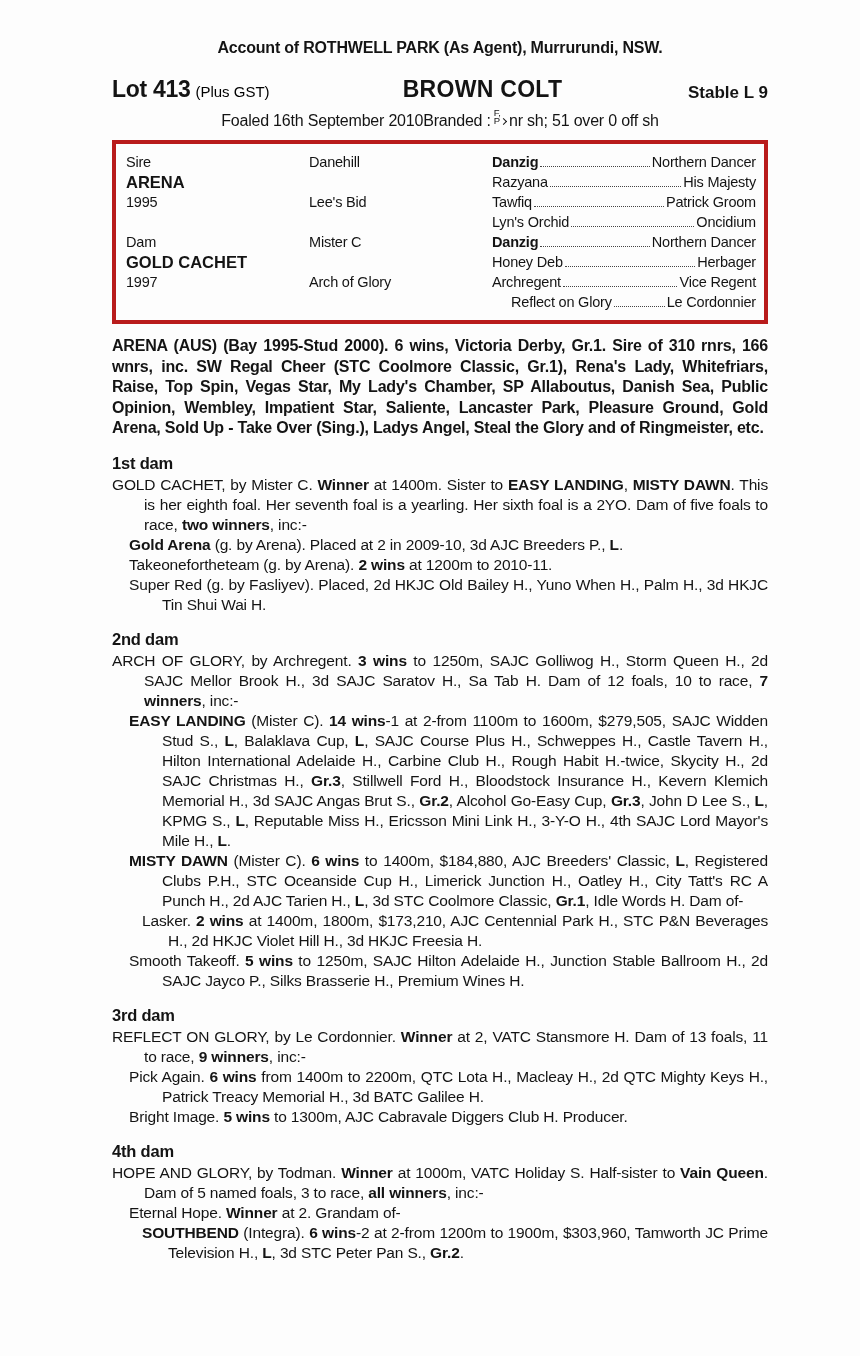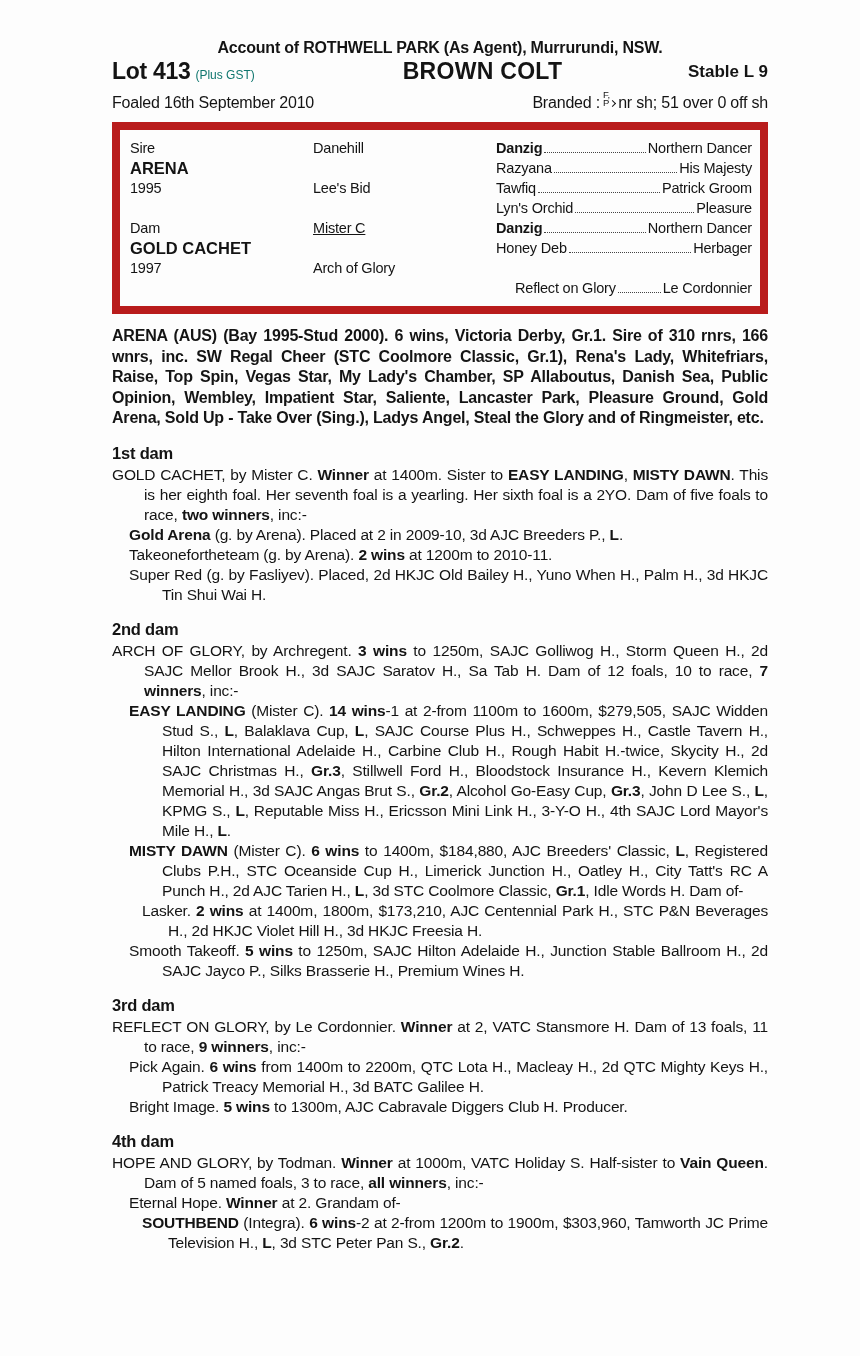--- a/index.html
+++ b/index.html
@@ -2,34 +2,34 @@
 <html><head>
 <meta charset="utf-8">
 <style>
   html,body{margin:0;padding:0;}
   body{
     width:860px;height:1356px;background:#fdfdfd;color:#141414;
     font-family:"Liberation Sans", sans-serif;overflow:hidden;
   }
   .page{width:656px;margin-left:112px;padding-top:39px;}
   .account{text-align:center;font-weight:bold;font-size:16px;letter-spacing:-0.2px;}
-  .lotline{display:flex;align-items:center;margin-top:1px;}
+  .lotline{display:flex;align-items:flex-end;margin-top:19px;}
   .lotleft{display:flex;align-items:baseline;min-width:195px;}
   .lot{font-size:23px;font-weight:bold;letter-spacing:-0.3px;}
-  .gst{font-size:12px;margin-left:5px;color:#0f766e;}
+  .gst{font-size:15px;margin-left:5px;color:#000000;}
   .title{flex:1;text-align:center;font-size:23px;font-weight:bold;letter-spacing:0.3px;}
   .stable{font-size:17px;font-weight:bold;min-width:110px;text-align:right;}
-  .foalline{display:flex;justify-content:space-between;margin-top:9px;font-size:16px;letter-spacing:-0.2px;}
+  .foalline{display:flex;justify-content:center;margin-top:9px;font-size:16px;letter-spacing:-0.2px;}
   .branded{display:inline-flex;align-items:center;}
   .brand-glyph{display:inline-flex;flex-direction:column;align-items:flex-start;
     font-size:9.5px;line-height:8px;margin:0 3px;position:relative;top:-4px;font-weight:normal;}
   .brand-row{display:flex;align-items:center;}
   .chev{display:inline-block;width:4px;height:4px;border-top:1px solid #141414;border-right:1px solid #141414;transform:rotate(45deg);margin-left:1px;}
   
-  .ped{border:8px solid #b91c1c;margin-top:10px;padding:8px 8px 8px 10px;
+  .ped{border:4px solid #b91c1c;margin-top:10px;padding:8px 8px 8px 10px;
     display:grid;grid-template-columns:183px 183px 1fr;grid-auto-rows:20px;
     font-size:14.5px;letter-spacing:-0.2px;}
   .ped .cell{line-height:20px;white-space:nowrap;}
   .ped .big{font-weight:bold;font-size:16.5px;letter-spacing:0;}
   .anc{display:flex;align-items:baseline;line-height:20px;}
   .anc-name,.anc-parent{white-space:nowrap;}
   .leader{flex:1;border-bottom:1.5px dotted #444;margin:0 2px 4px;min-width:8px;}
   .b{font-weight:bold;}
   
   .blurb{font-weight:bold;font-size:16px;line-height:20.5px;text-align:justify;
@@ -76,52 +76,57 @@
 
     <div class="cell" style="grid-column:1;grid-row:1;">Sire</div>
     <div class="cell big" style="grid-column:1;grid-row:2;">ARENA</div>
     <div class="cell" style="grid-column:1;grid-row:3;">1995</div>
     <div class="cell" style="grid-column:1;grid-row:5;">Dam</div>
     <div class="cell big" style="grid-column:1;grid-row:6;">GOLD CACHET</div>
     <div class="cell" style="grid-column:1;grid-row:7;">1997</div>
 
     <div class="cell" style="grid-column:2;grid-row:1;">Danehill</div>
     <div class="cell" style="grid-column:2;grid-row:3;">Lee's Bid</div>
-    <div class="cell" style="grid-column:2;grid-row:5;text-decoration:underline;">Mister C</div>
+    <div class="cell" style="grid-column:2;grid-row:5;">Mister C</div>
     <div class="cell" style="grid-column:2;grid-row:7;">Arch of Glory</div>
 
     <div class="anc" style="grid-column:3;grid-row:1;">
       <span class="anc-name b">Danzig</span>
         <span class="leader"></span>
         <span class="anc-parent">Northern Dancer</span>
     </div>
     <div class="anc" style="grid-column:3;grid-row:2;">
       <span class="anc-name">Razyana</span>
         <span class="leader"></span>
         <span class="anc-parent">His Majesty</span>
     </div>
     <div class="anc" style="grid-column:3;grid-row:3;">
       <span class="anc-name">Tawfiq</span>
         <span class="leader"></span>
         <span class="anc-parent">Patrick Groom</span>
     </div>
     <div class="anc" style="grid-column:3;grid-row:4;">
       <span class="anc-name">Lyn's Orchid</span>
         <span class="leader"></span>
-        <span class="anc-parent">Pleasure</span>
+        <span class="anc-parent">Oncidium</span>
     </div>
     <div class="anc" style="grid-column:3;grid-row:5;">
       <span class="anc-name b">Danzig</span>
         <span class="leader"></span>
         <span class="anc-parent">Northern Dancer</span>
     </div>
     <div class="anc" style="grid-column:3;grid-row:6;">
       <span class="anc-name">Honey Deb</span>
         <span class="leader"></span>
         <span class="anc-parent">Herbager</span>
+    </div>
+    <div class="anc" style="grid-column:3;grid-row:7;">
+      <span class="anc-name">Archregent</span>
+        <span class="leader"></span>
+        <span class="anc-parent">Vice Regent</span>
     </div>
     <div class="anc" style="grid-column:3;grid-row:8;margin-left:19px;">
       <span class="anc-name">Reflect on Glory</span>
         <span class="leader"></span>
         <span class="anc-parent">Le Cordonnier</span>
     </div>
   </div>
 
   <p class="blurb"><span class="b">ARENA (AUS) (Bay 1995-Stud 2000). 6 wins, Victoria Derby, Gr.1. Sire of 310 rnrs, 166 wnrs, inc. SW Regal Cheer (STC Coolmore Classic, Gr.1), Rena's Lady, Whitefriars, Raise, Top Spin, Vegas Star, My Lady's Chamber, SP Allaboutus, Danish Sea, Public Opinion, Wembley, Impatient Star, Saliente, Lancaster Park, Pleasure Ground, Gold Arena, Sold Up - Take Over (Sing.), Ladys Angel, Steal the Glory and of Ringmeister, etc.</span></p>
 

